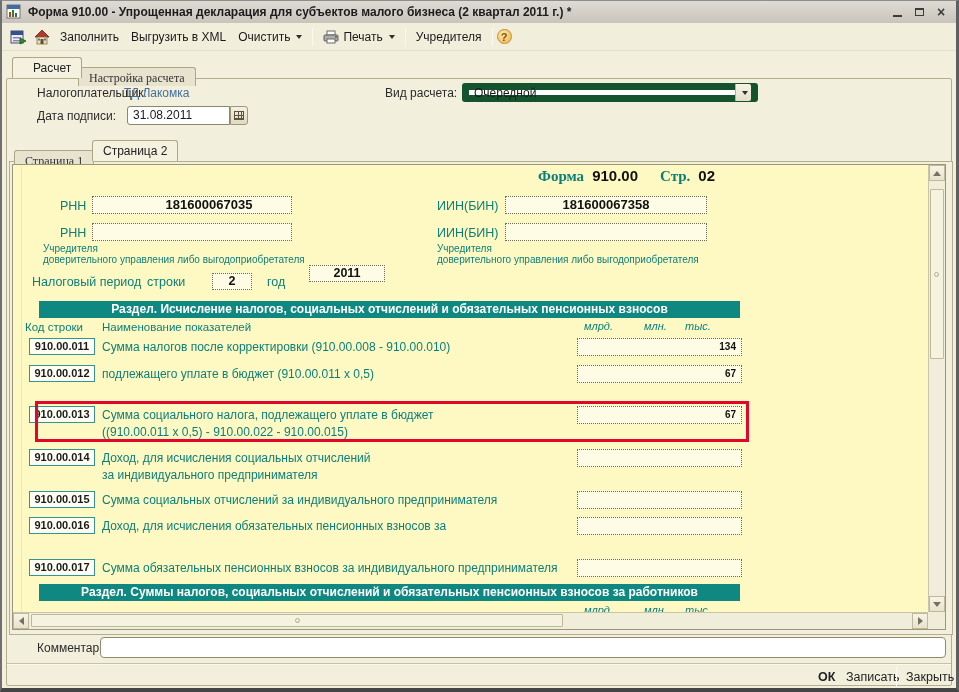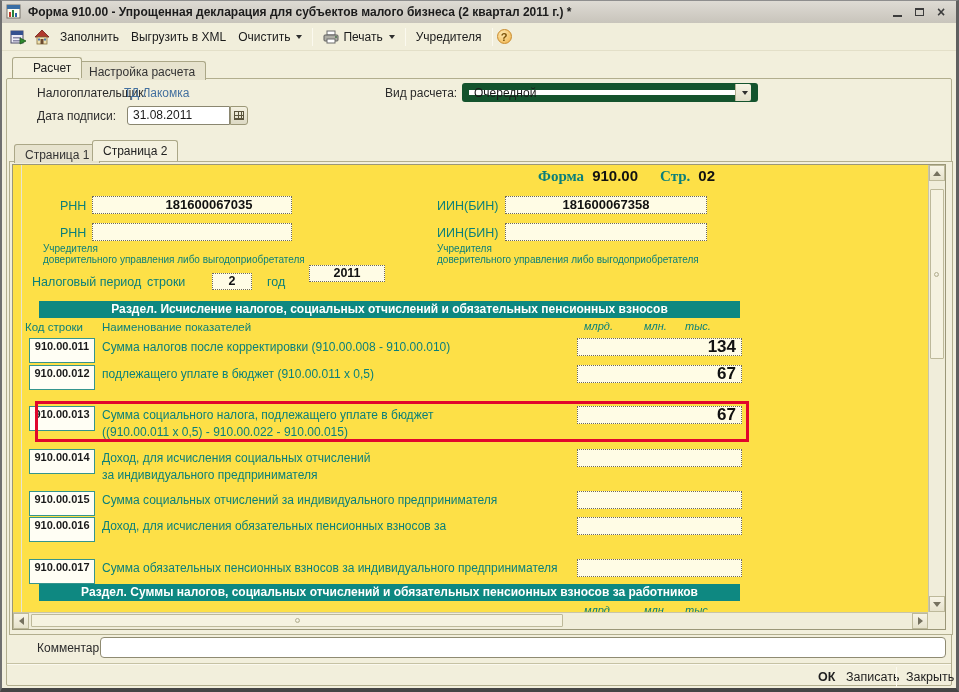--- a/index.html
+++ b/index.html
@@ -33,21 +33,21 @@
   .dd-arrow{width:0;height:0;border-left:3.5px solid transparent;border-right:3.5px solid transparent;
     border-top:4px solid #2e2e2e;display:inline-block;margin-left:2px;}
   .help-circle{width:15px;height:15px;border-radius:50%;border:1px solid #C98A2C;
     background:radial-gradient(circle at 35% 30%,#fde7ae,#EFB24A);
     color:#7a5208;font-weight:bold;font-size:11px;display:flex;align-items:center;justify-content:center;}
   
   .main-panel{position:absolute;left:4px;top:77px;width:946px;height:608px;border:1px solid #B2AE8E;border-radius:2px;}
   .tab{position:absolute;border:1px solid #ABA787;border-bottom:none;border-radius:3px 3px 0 0;
     padding:3px 10px 0 10px;height:21px;white-space:nowrap;color:#222;}
   .tab.active{background:#F4F1DF;z-index:5;}
-  .tab.inactive{background:#E7E3CE;height:19px;margin-top:4px;color:#333;}
+  .tab.inactive{background:#E7E3CE;height:19px;margin-top:10px;color:#333;font-family:Liberation Serif, serif;}
   #tab-calc{left:10px;top:56px;padding-left:20px;}
   #tab-settings{left:76px;top:56px;}
   #ptab-1{left:12px;top:139px;}
   #ptab-2{left:90px;top:139px;}
   .page-panel{position:absolute;left:7px;top:160px;width:944px;height:474px;border:1px solid #B2AE8E;background:#F2EFDC;}
   
   .lbl{position:absolute;color:#2b2b2b;white-space:nowrap;margin-left:21px;}
   .link-val{position:absolute;color:#43709F;white-space:nowrap;}
   .combo{position:absolute;left:460px;top:82px;width:296px;height:19px;background:#fff;
     border:7px solid #14532d;border-radius:3px;display:flex;align-items:center;}
@@ -59,21 +59,21 @@
   .cal-btn{position:absolute;left:228px;top:105px;width:18px;height:19px;background:linear-gradient(#f4f1e0,#ddd9c4);
     border:1px solid #9c9878;border-radius:0 3px 3px 0;display:flex;align-items:center;justify-content:center;}
   .cal-glyph{width:10px;height:9px;border:1px solid #5a543c;
     background:
       linear-gradient(#5a543c,#5a543c) 0 2.5px/10px 1px no-repeat,
       linear-gradient(#5a543c,#5a543c) 0 5.5px/10px 1px no-repeat,
       linear-gradient(#5a543c,#5a543c) 2.5px 0/1px 9px no-repeat,
       linear-gradient(#5a543c,#5a543c) 5.5px 0/1px 9px no-repeat;}
   
   .scroll-area{position:absolute;left:10px;top:163px;width:934px;height:466px;border:1px solid #9B9778;background:#FFFEF8;}
-  .form-page{position:absolute;left:0;top:0;width:915px;height:447px;overflow:hidden;background:#fde047;}
+  .form-page{position:absolute;left:0;top:0;width:915px;height:447px;overflow:hidden;background:#fef9c3;}
   .page-edge{position:absolute;left:8px;top:0;bottom:0;width:1px;background:#E8E4D2;}
   .vscroll{position:absolute;right:0;top:0;width:17px;height:447px;background:#F0EDDA;border-left:1px solid #C9C5A9;}
   .hscroll{position:absolute;left:0;bottom:0;height:17px;width:915px;background:#F0EDDA;border-top:1px solid #C9C5A9;}
   .sb-corner{position:absolute;right:0;bottom:0;width:17px;height:17px;background:#EFECD8;}
   .sb-btn{position:absolute;background:linear-gradient(#f7f4e6,#e6e2cc);border:1px solid #BDB99A;
     display:flex;align-items:center;justify-content:center;}
   .vscroll .sb-btn{left:0;width:16px;height:16px;}
   .hscroll .sb-btn{top:0;width:16px;height:16px;}
   .tri-up{width:0;height:0;border-left:4px solid transparent;border-right:4px solid transparent;border-bottom:5px solid #75715f;}
   .tri-down{width:0;height:0;border-left:4px solid transparent;border-right:4px solid transparent;border-top:5px solid #75715f;}
@@ -92,25 +92,25 @@
   .founder{position:absolute;color:#0A7F7A;font-size:10px;white-space:nowrap;}
   .period-field{position:absolute;height:17px;background:#FFFCE5;border:1px dotted #6E6A5A;
     text-align:center;font-weight:bold;font-size:12.5px;line-height:15px;color:#111;}
   .section-bar{position:absolute;left:26px;width:701px;height:17px;background:#0E8881;color:#fff;
     font-weight:bold;font-size:12px;text-align:center;line-height:17px;white-space:nowrap;overflow:hidden;}
   .col-head{position:absolute;color:#0A7F7A;font-size:11.5px;white-space:nowrap;}
   .units-row{position:absolute;left:564px;width:165px;height:13px;}
   .unit{position:absolute;top:0;font-style:italic;font-size:11px;color:#0A7F7A;}
   .unit-0{left:7px;}.unit-1{left:67px;}.unit-2{left:108px;}
   .form-row{position:absolute;left:0;right:0;}
-  .code-box{position:absolute;left:16px;top:0;width:66px;height:25px;background:#FFFEF4;
+  .code-box{position:absolute;left:16px;top:0;width:66px;height:17px;background:#FFFEF4;
     border:1px solid #35958D;text-align:center;font-size:11px;font-weight:bold;line-height:15px;color:#1a1a1a;}
   .row-lines{position:absolute;left:89px;top:1px;color:#0A7F7A;font-size:12px;line-height:17px;white-space:nowrap;}
   .value-field{position:absolute;left:564px;top:0;width:165px;height:18px;background:#FFFCE5;
-    border:1px dotted #6E6A5A;text-align:right;font-weight:bold;font-size:17px;line-height:16px;
+    border:1px dotted #6E6A5A;text-align:right;font-weight:bold;font-size:10px;line-height:16px;
     padding-right:5px;color:#111;}
   .row-highlight{position:absolute;left:22px;width:714px;border:3px solid #E1062C;z-index:4;}
   
   .comment-input{position:absolute;left:98px;top:636px;width:846px;height:21px;background:#fff;
     border:1px solid #8F8B72;border-radius:4px;}
   .bottombar-line{position:absolute;left:5px;right:5px;top:662px;height:2px;
     border-top:1px solid #C6C2A4;border-bottom:1px solid #FBF9EF;}
   .btm-btn{position:absolute;top:667px;padding:2px 4px;color:#1f1f1f;white-space:nowrap;font-size:12.5px;}
   .btm-sep{position:absolute;top:666px;width:1px;height:20px;background:#BFBB9E;border-right:1px solid #fbf9ef;}
 </style>

